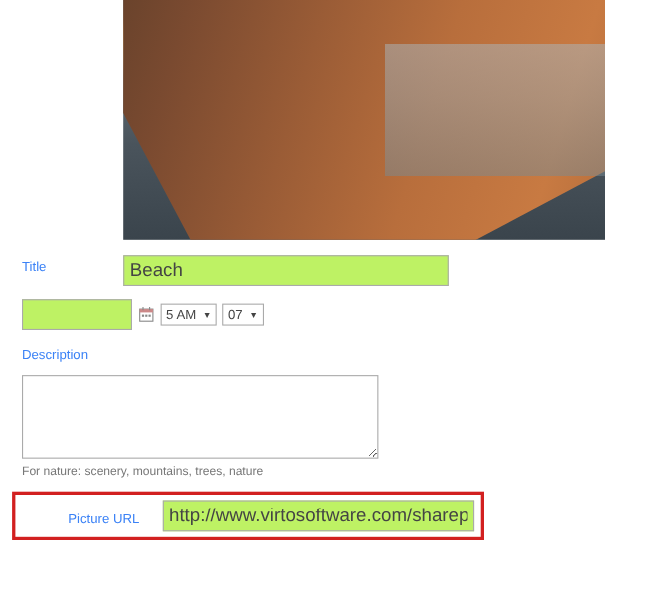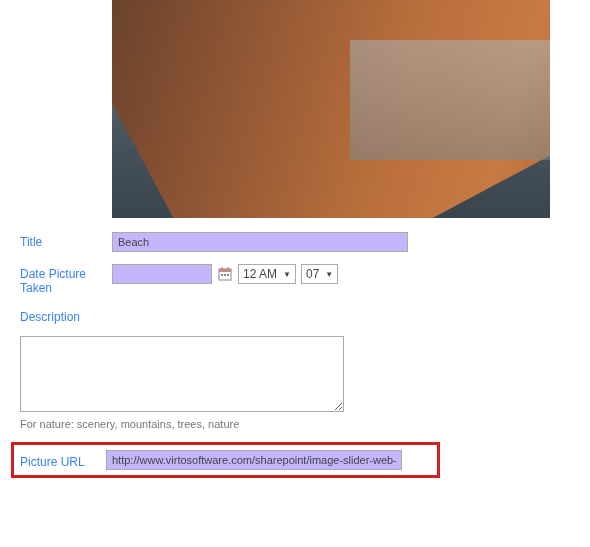--- a/index.html
+++ b/index.html
@@ -76,23 +76,23 @@
       color: #3b82f6;
       padding-top: 3px;
     }
     .field {
       flex: 1;
     }
     input[type="text"] {
       border: 1px solid #aaa;
       padding: 3px 5px;
       font-family: inherit;
-      font-size: 11px;
+      font-size: 17px;
       color: #444;
-      background: #c4b5fd;
+      background: #bef264;
     }
     .title-input { width: 296px; }
     .date-input { width: 100px; }
     .date-row { display: flex; align-items: center; gap: 5px; }
     .cal-icon {
       width: 16px;
       height: 16px;
       display: inline-flex;
       align-items: center;
       justify-content: center;
@@ -129,54 +129,54 @@
     .highlight-row {
       border: 3px solid #d22020;
       padding: 5px 6px;
       margin-left: -9px;
       margin-right: 130px;
       display: flex;
       align-items: center;
     }
     .highlight-row .label {
       width: 86px;
+      margin-left: 42px;
     }
     .url-input {
       width: 296px;
     }
   </style>
 </head>
 <body>
 
 <div class="image-preview"></div>
 
 <div class="row">
   <div class="label">Title</div>
   <div class="field">
     <input type="text" class="title-input" value="Beach" style="">
   </div>
 </div>
 
 <div class="row">
-  <div class="label">Date Picture Taken</div>
   <div class="field date-row">
     <input type="text" class="date-input" value="" style="">
     <span class="cal-icon">
       <svg width="14" height="14" viewBox="0 0 14 14">
         <rect x="1" y="2" width="12" height="11" fill="none" stroke="#888" stroke-width="1"></rect>
         <rect x="1" y="2" width="12" height="3" fill="#c88"></rect>
         <line x1="4" y1="0" x2="4" y2="3" stroke="#888"></line>
         <line x1="10" y1="0" x2="10" y2="3" stroke="#888"></line>
         <rect x="3" y="7" width="2" height="2" fill="#888"></rect>
         <rect x="6" y="7" width="2" height="2" fill="#888"></rect>
         <rect x="9" y="7" width="2" height="2" fill="#888"></rect>
       </svg>
     </span>
     <span class="dropdown">
-      <span>12 AM</span>
+      <span>5 AM</span>
       <span class="arrow">▼</span>
     </span>
     <span class="dropdown">
       <span>07</span>
       <span class="arrow">▼</span>
     </span>
   </div>
 </div>
 
 <div class="row">

